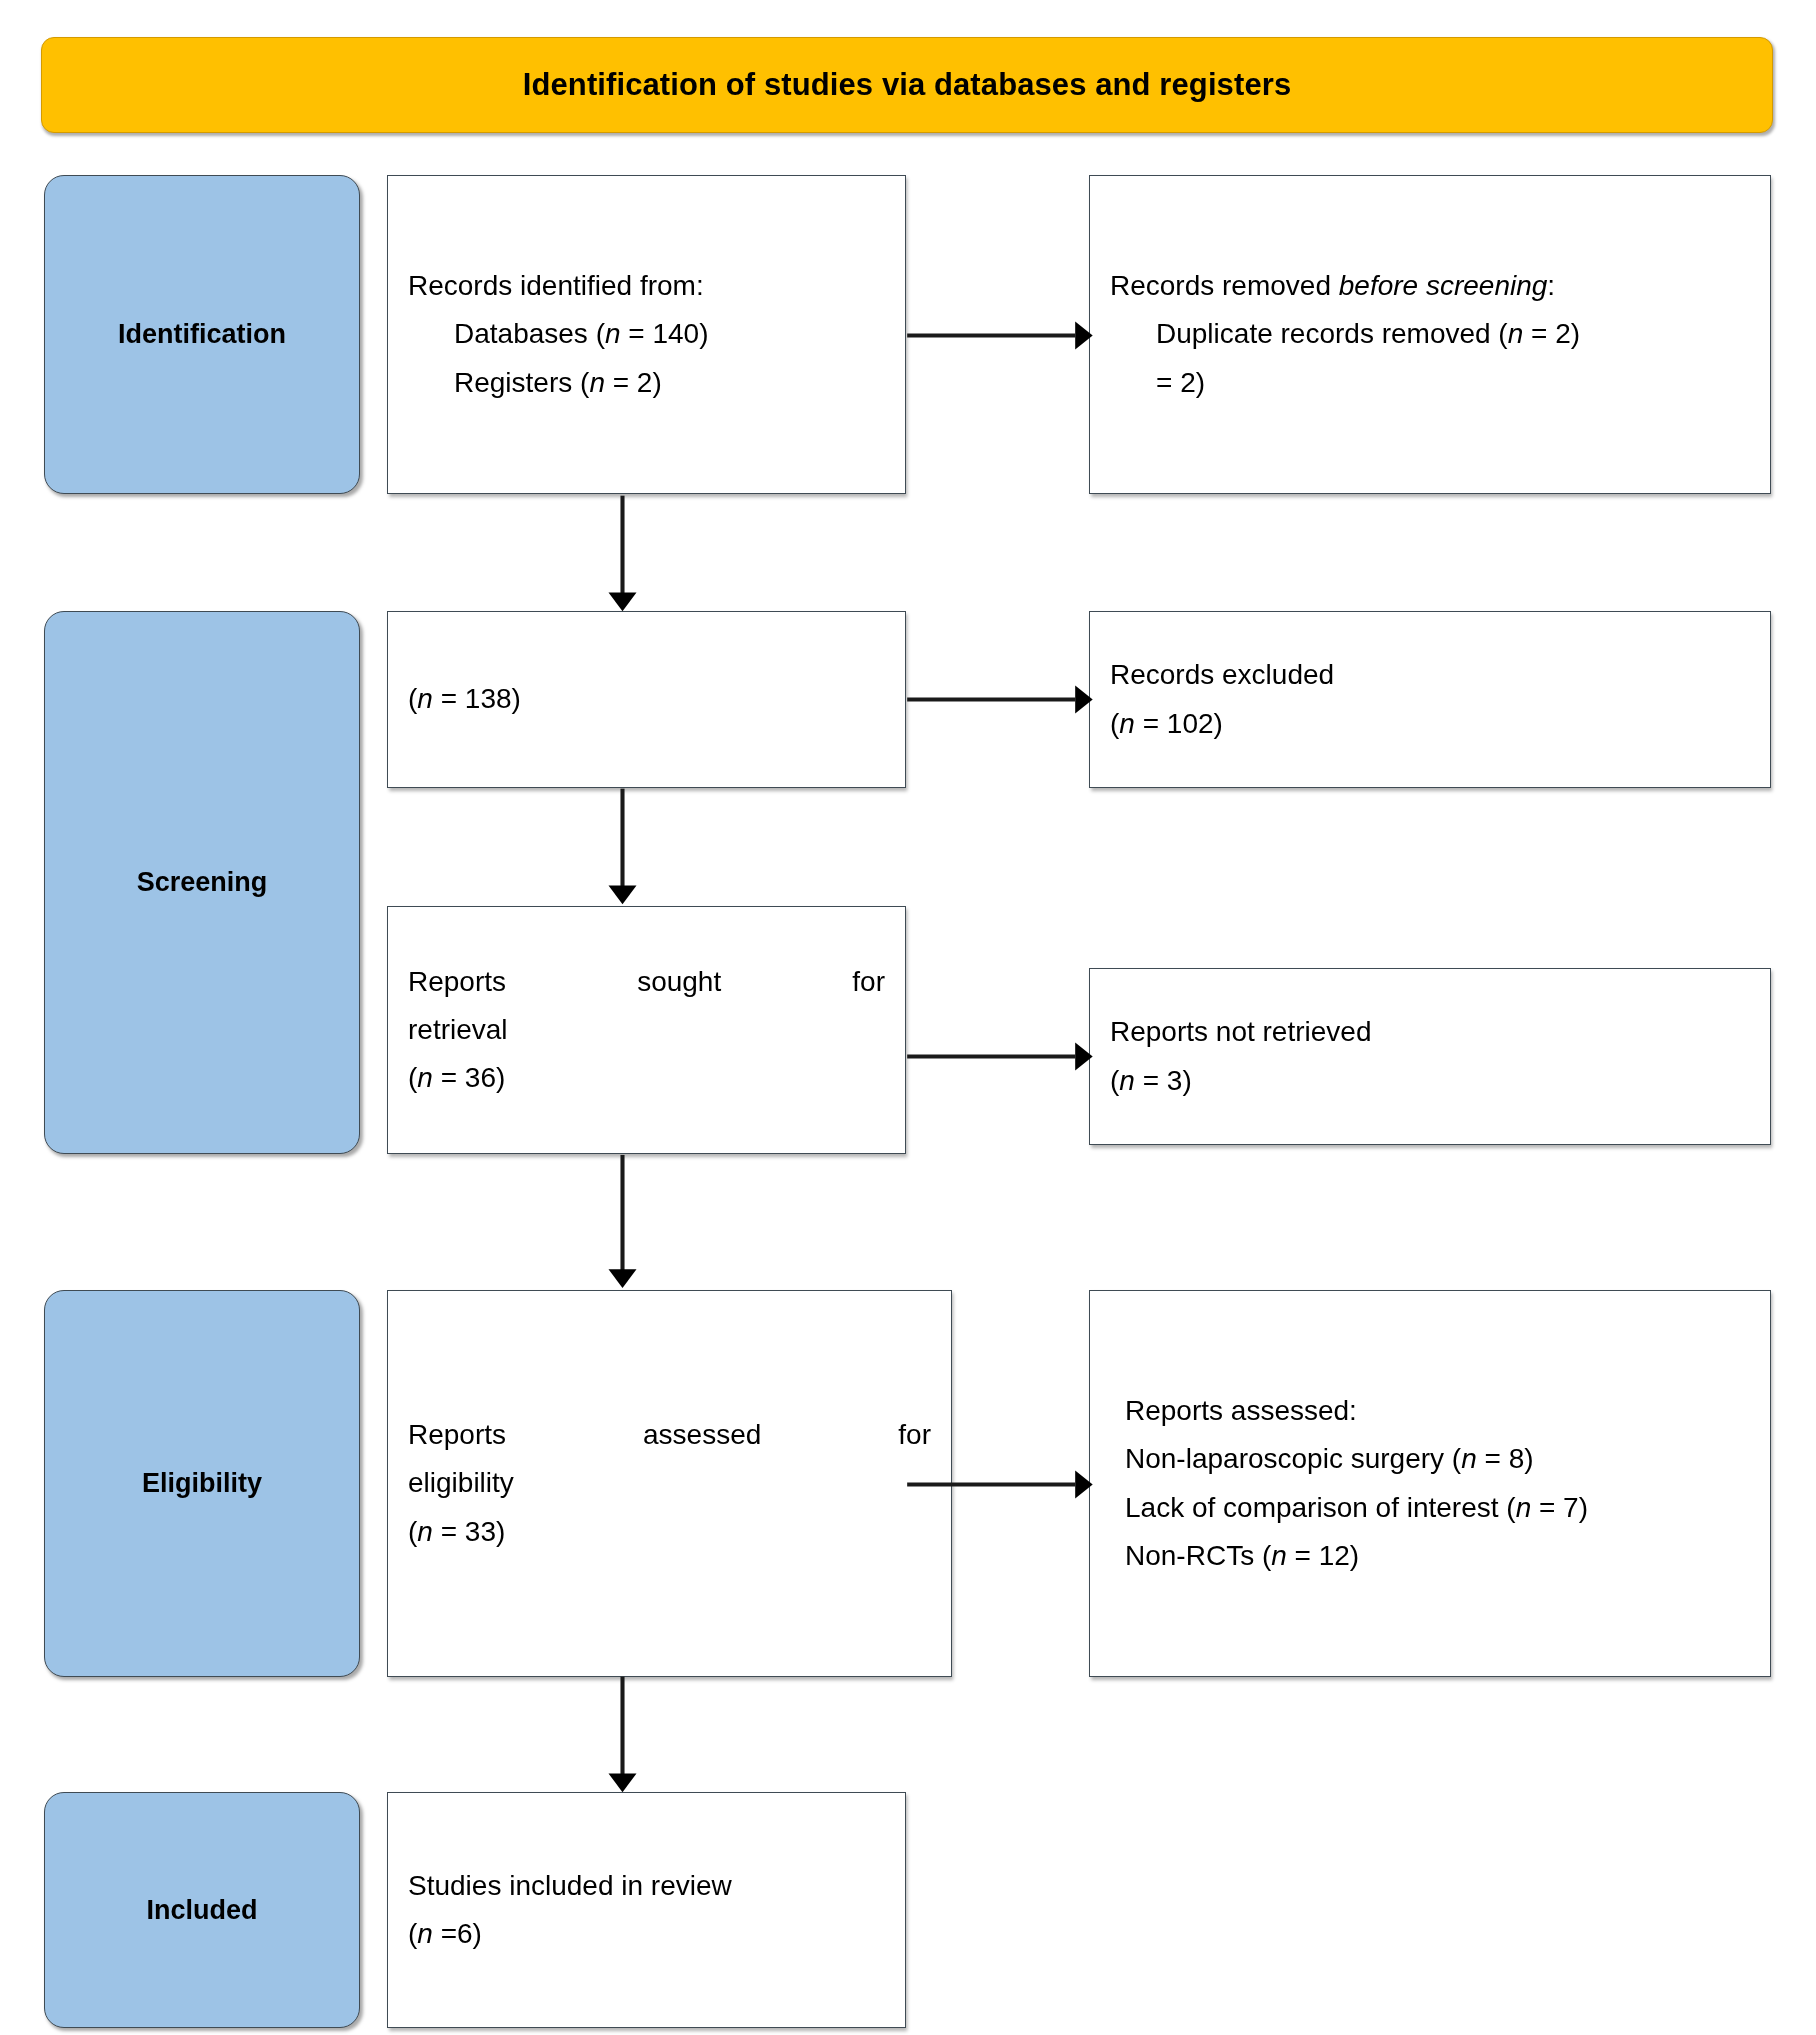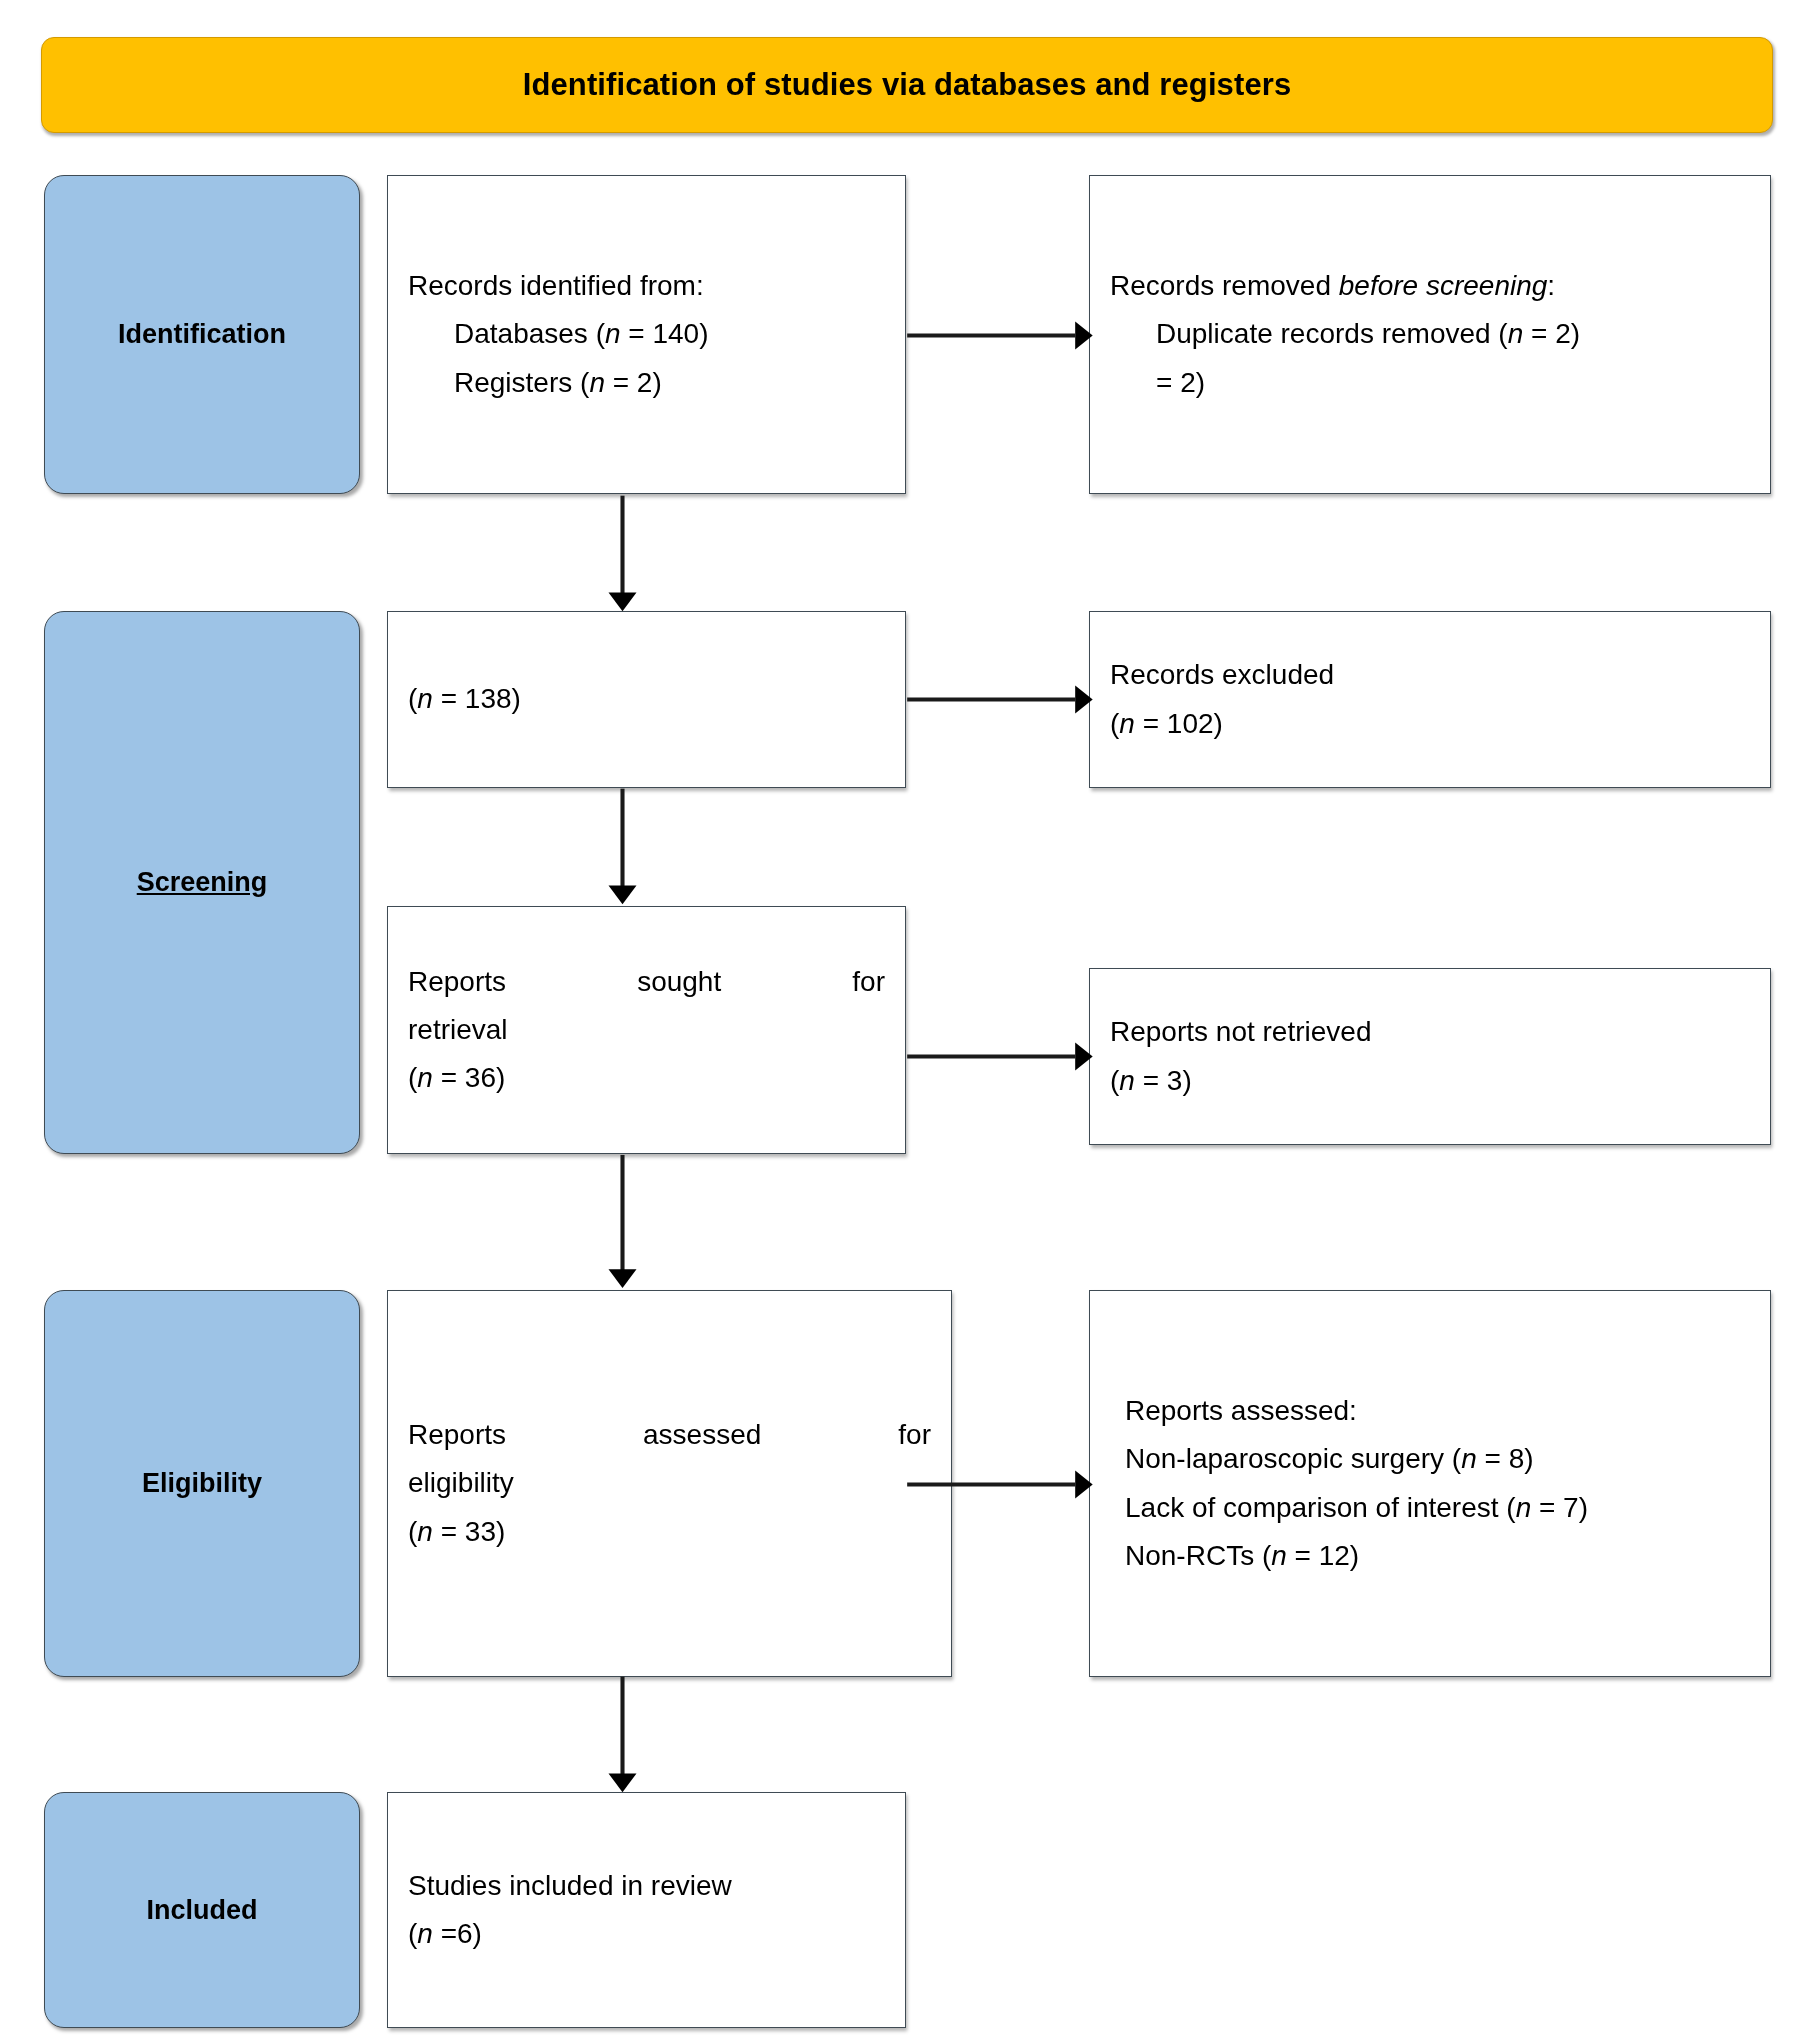--- a/index.html
+++ b/index.html
@@ -98,21 +98,21 @@
 <div id="canvas">
 
   <div class="banner">
     <span class="banner-title">Identification of studies via databases and registers</span>
   </div>
 
   <div class="stage" style="left:44px; top:175px; width:316px; height:319px;">
     <span class="stage-label">Identification</span>
   </div>
 
-  <div class="stage" style="left:44px; top:611px; width:316px; height:543px;text-decoration:underline;">
+  <div class="stage" style="left:44px; top:611px; width:316px; height:543px;">
     <span class="stage-label">Screening</span>
   </div>
 
   <div class="stage" style="left:44px; top:1290px; width:316px; height:387px;">
     <span class="stage-label">Eligibility</span>
   </div>
 
   <div class="stage" style="left:44px; top:1792px; width:316px; height:236px;">
     <span class="stage-label">Included</span>
   </div>

